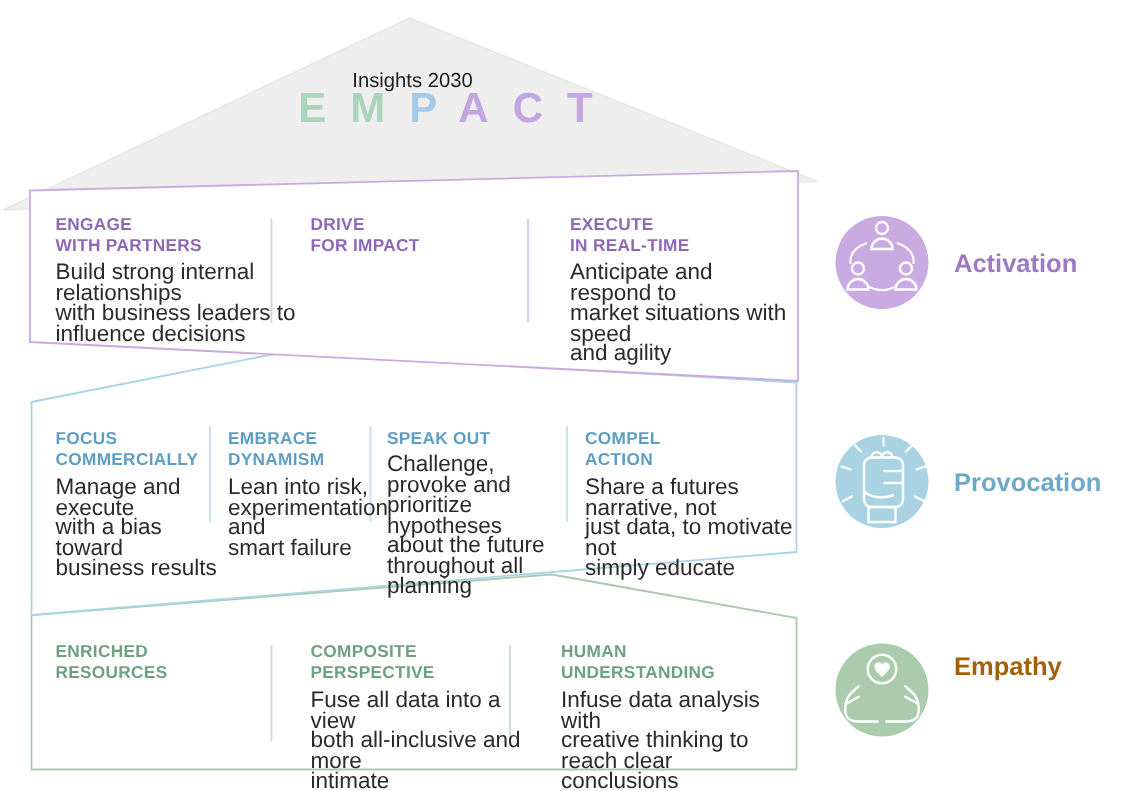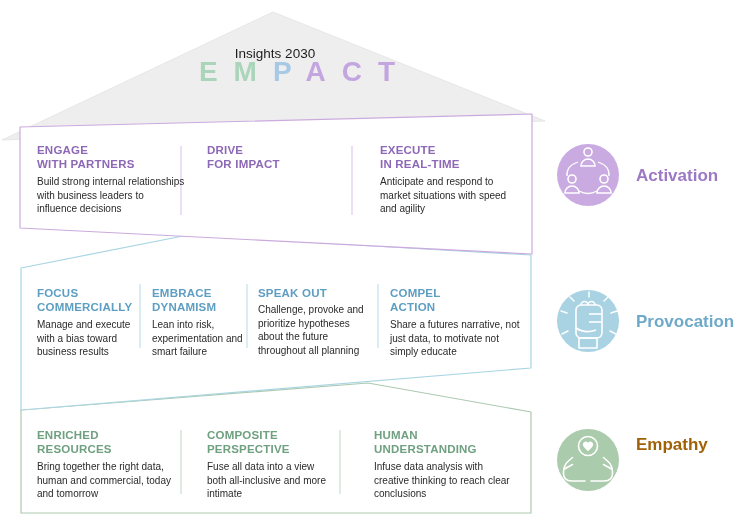--- a/index.html
+++ b/index.html
@@ -9,21 +9,21 @@
     border-radius:15px;
   }
   #bg{position:absolute;left:0;top:0;}
   .txt{position:absolute;white-space:pre-line;}
   .roof-title{left:180px;top:46px;width:190px;text-align:center;
     font-size:13.5px;color:#1c1c1c;}
   .brand{left:150px;top:56px;width:310px;text-align:center;
     font-size:28px;font-weight:bold;letter-spacing:16px;}
   .c-green{color:#abd5ba}.c-blue{color:#a6c9e6}.c-purple{color:#c3a6e0}
   .h{font-weight:bold;font-size:11.5px;line-height:14px;letter-spacing:.2px;}
-  .b{font-size:10px;line-height:13.5px;color:#2a2a2a;}
+  .b{font-size:15px;line-height:13.5px;color:#2a2a2a;}
   .h1{color:#8d68b6}.h2{color:#5d9ec2}.h3{color:#6fa080}
   .lbl{position:absolute;left:636px;font-weight:bold;font-size:17px;line-height:18px;}
   .lbl1{color:#9d79c4;top:167px}.lbl2{color:#6fa9c9;top:313px}.lbl3{color:#a16207;top:436px}
   
   .r1c1h{left:37px;top:143px}.r1c1b{left:37px;top:175px;width:172px}
   .r1c2h{left:207px;top:143px}.r1c2b{left:207px;top:175px;width:168px}
   .r1c3h{left:380px;top:143px}.r1c3b{left:380px;top:175px;width:150px}
   
   .r2c1h{left:37px;top:286px}.r2c1b{left:37px;top:318px;width:110px}
   .r2c2h{left:152px;top:286px}.r2c2b{left:152px;top:318px;width:108px}
@@ -149,23 +149,20 @@
 about the future
 throughout all planning</div>
   <div class="txt h h2 r2c4h">COMPEL
 ACTION</div>
   <div class="txt b r2c4b">Share a futures narrative, not
 just data, to motivate not
 simply educate</div>
 
   <div class="txt h h3 r3c1h">ENRICHED
 RESOURCES</div>
-  <div class="txt b r3c1b">Bring together the right data,
-human and commercial, today
-and tomorrow</div>
   <div class="txt h h3 r3c2h">COMPOSITE
 PERSPECTIVE</div>
   <div class="txt b r3c2b">Fuse all data into a view
 both all-inclusive and more
 intimate</div>
   <div class="txt h h3 r3c3h">HUMAN
 UNDERSTANDING</div>
   <div class="txt b r3c3b">Infuse data analysis with
 creative thinking to reach clear
 conclusions</div>

